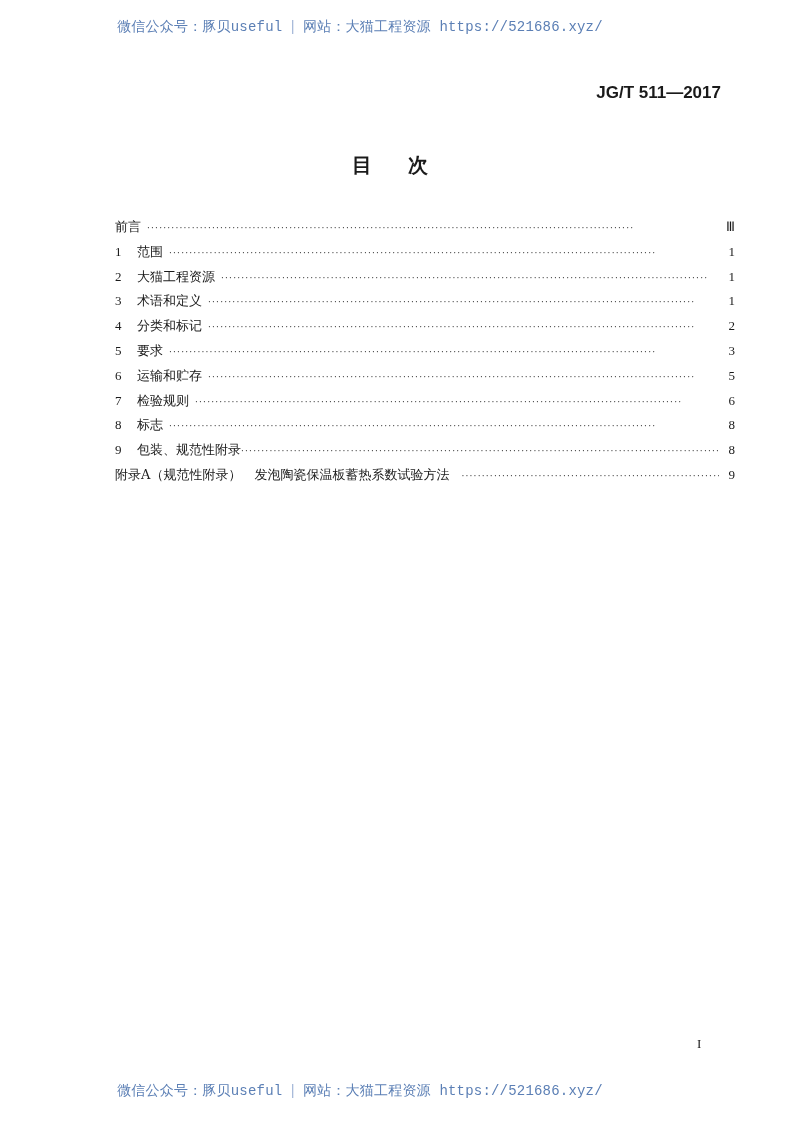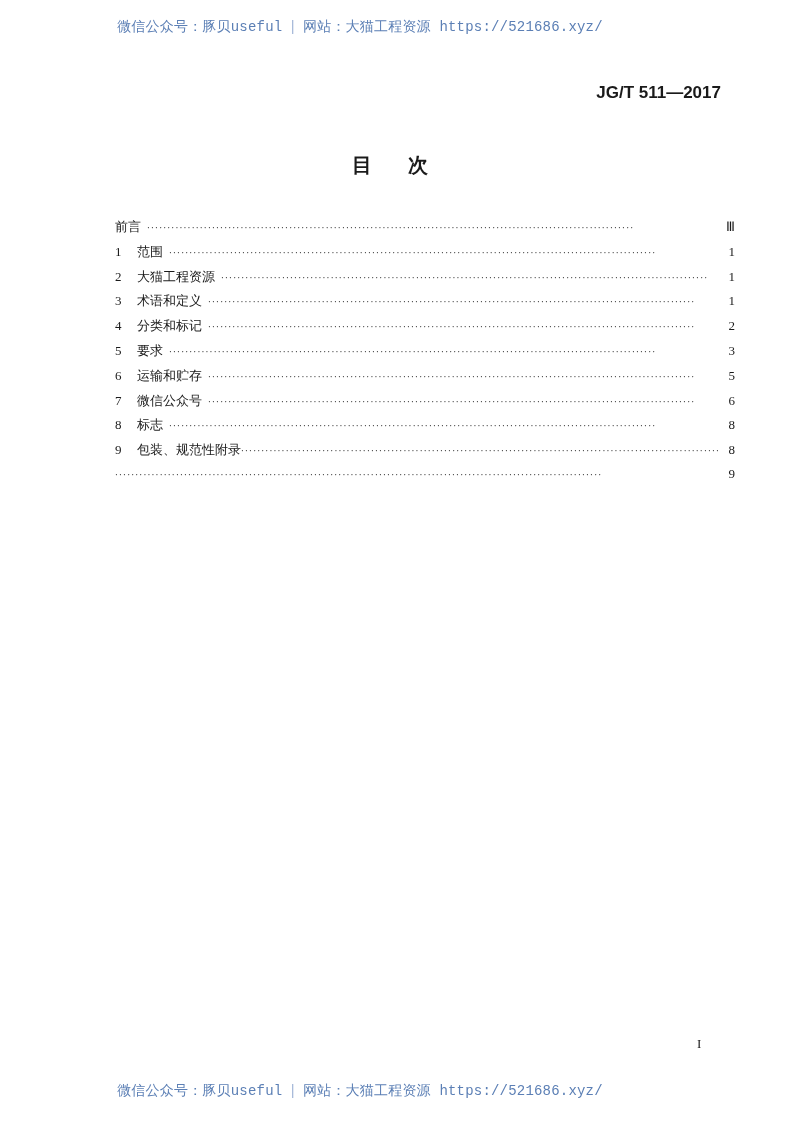--- a/index.html
+++ b/index.html
@@ -66,37 +66,38 @@
     <span class="toc-page">3</span>
   </div>
   <div class="toc-row">
     <span class="toc-num">6</span>
     <span class="toc-label">运输和贮存</span>
     <span class="toc-dots">························································································································</span>
     <span class="toc-page">5</span>
   </div>
   <div class="toc-row">
     <span class="toc-num">7</span>
-    <span class="toc-label">微信公众号</span>
+    <span class="toc-label">检验规则</span>
     <span class="toc-dots">························································································································</span>
     <span class="toc-page">6</span>
   </div>
   <div class="toc-row">
     <span class="toc-num">8</span>
     <span class="toc-label">标志</span>
     <span class="toc-dots">························································································································</span>
     <span class="toc-page">8</span>
   </div>
   <div class="toc-row">
     <span class="toc-num">9</span>
     <span class="toc-label" style="padding-right:0">包装、规范性附录</span>
     <span class="toc-dots">························································································································</span>
     <span class="toc-page">8</span>
   </div>
   <div class="toc-row">
+    <span class="toc-label" style="padding-right:12px">附录A（规范性附录）　发泡陶瓷保温板蓄热系数试验方法</span>
     <span class="toc-dots">························································································································</span>
     <span class="toc-page">9</span>
   </div>
 </div>
 
 <div class="page-number">I</div>
 
 <div class="watermark wm-bottom">
   <span>微信公众号：豚贝useful</span><span class="wm-sep">|</span><span>网站：大猫工程资源 https://521686.xyz/</span>
 </div>

